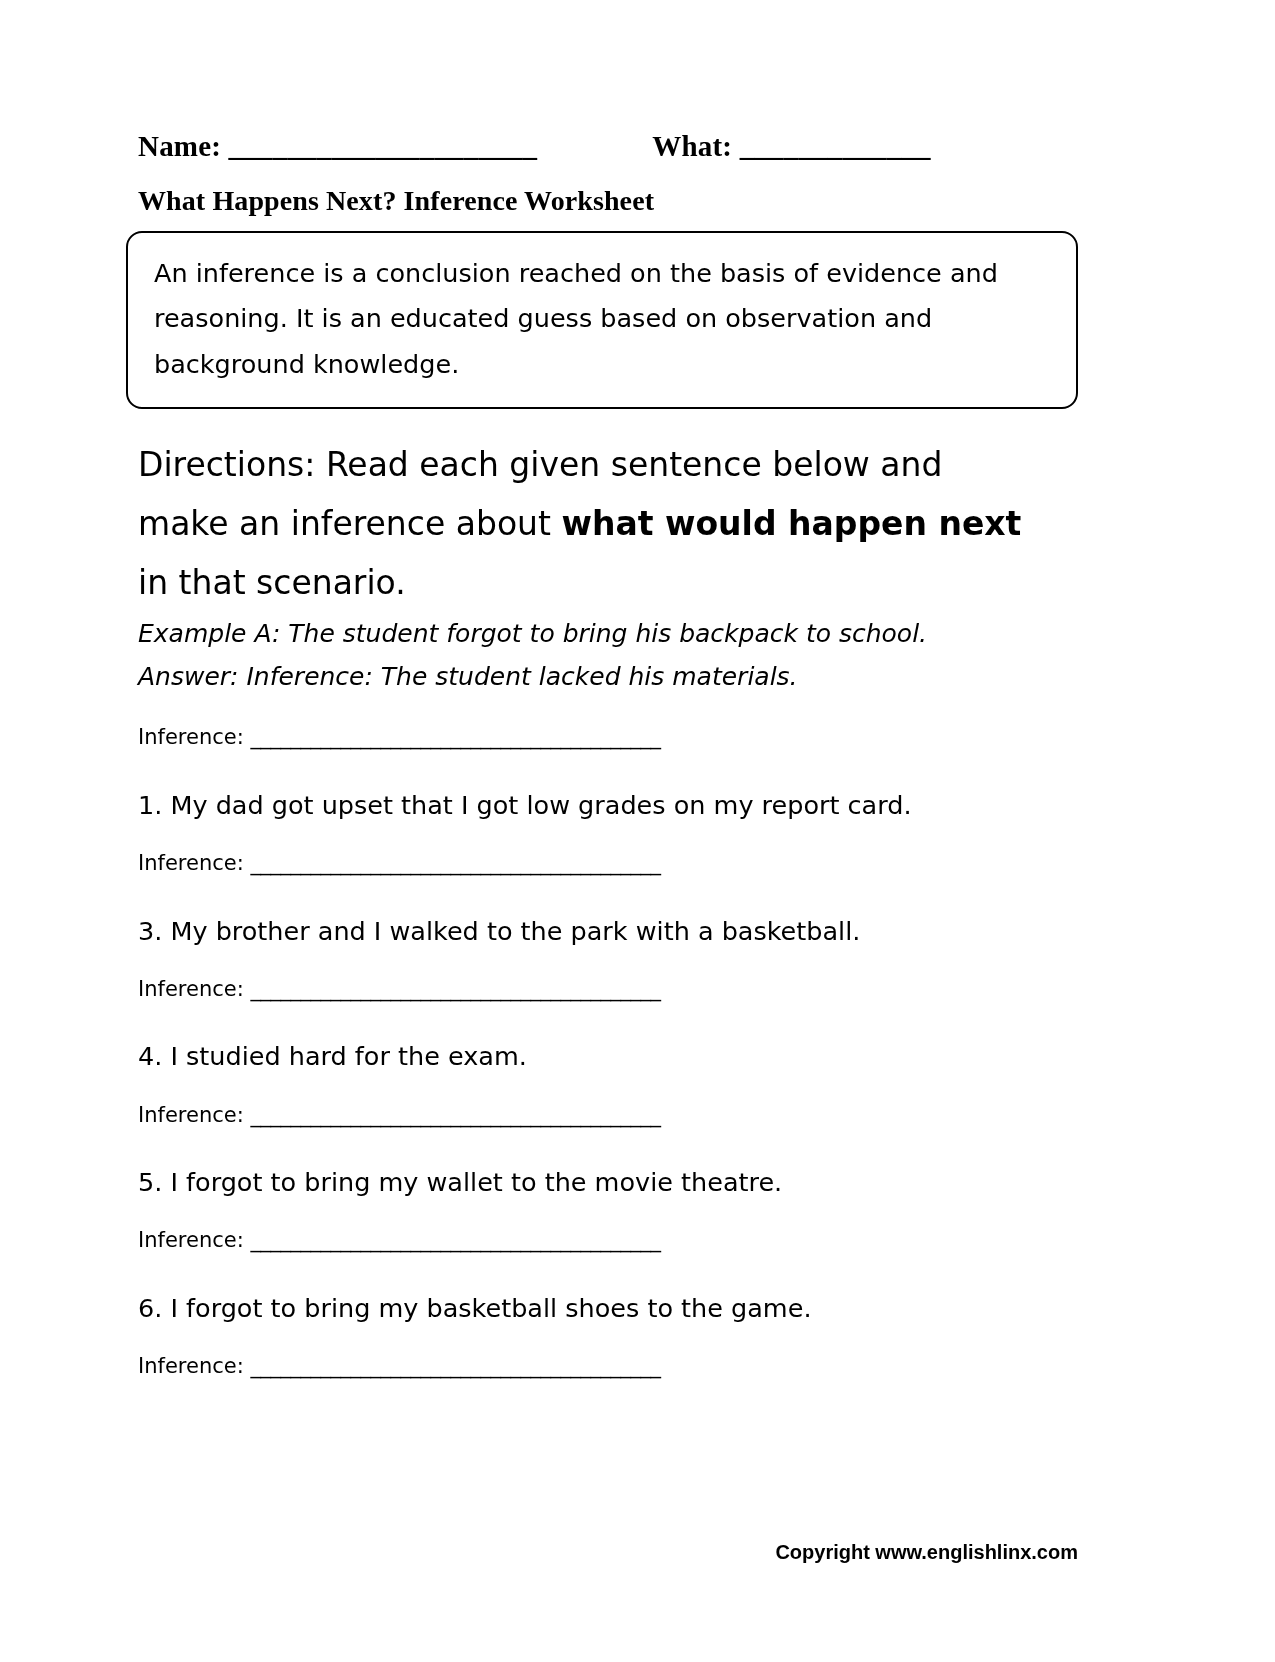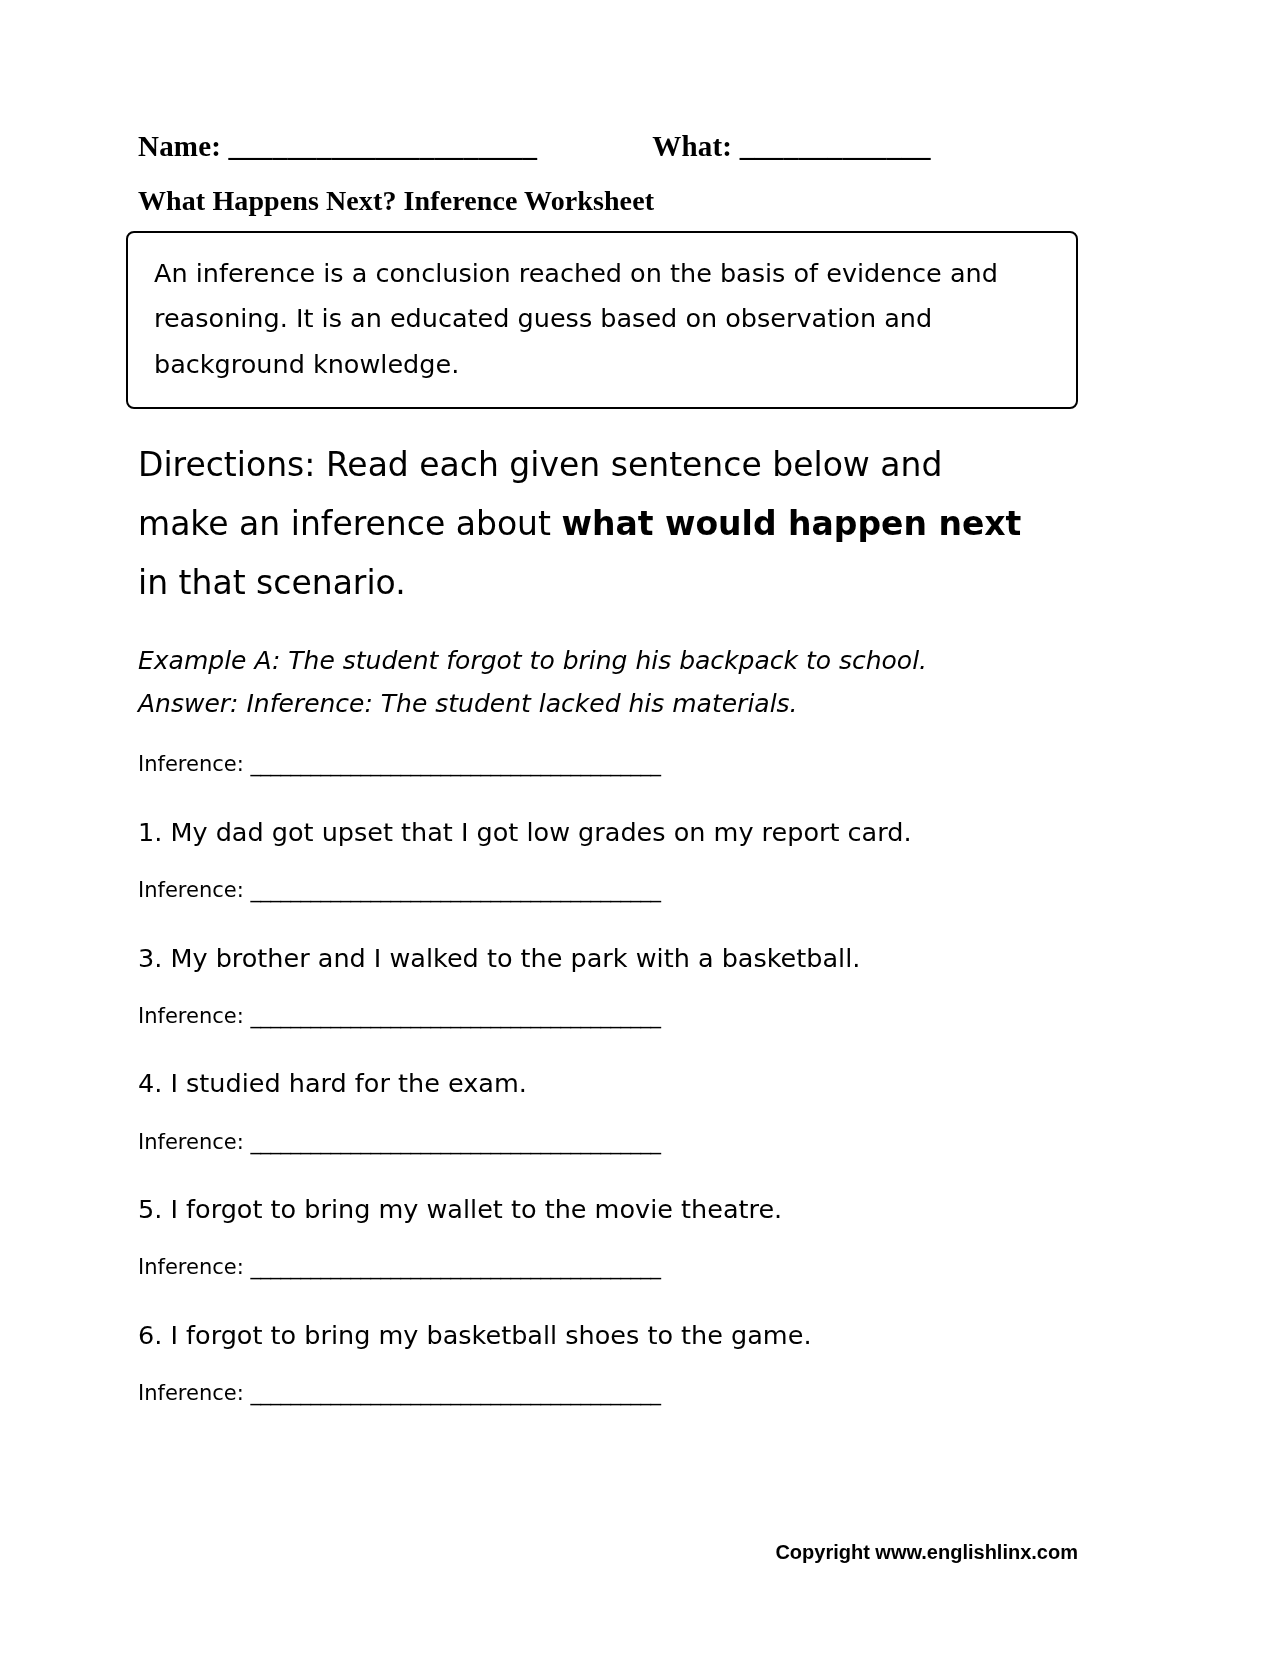--- a/index.html
+++ b/index.html
@@ -55,21 +55,21 @@
     font-size: 28px;
     margin-top: 22px;
     letter-spacing: 0.1px;
     padding-right: 30px;
   }
 
   
   .definition-box {
     margin-top: 14px;
     border: 2.5px solid #000;
-    border-radius: 8px;
+    border-radius: 16px;
     padding: 18px 26px 20px 26px;
     box-sizing: border-box;
     width: 952px;
     margin-left: -12px;
   }
   .definition-text {
     font-size: 25.5px;
     line-height: 1.78;
     font-family: "DejaVu Sans", sans-serif;
   }
@@ -78,21 +78,20 @@
   .directions {
     margin-top: 27px;
     font-size: 33px;
     line-height: 1.78;
     width: 900px;
   }
   .directions b {
     font-weight: bold;
   }
   .example-block {
-    margin-top: 27px;
     font-style: italic;
     font-size: 25px;
     line-height: 1.72;
   }
 
   
   .question {
     margin-top: 32px;
     font-size: 25.5px;
     line-height: 1.5;

